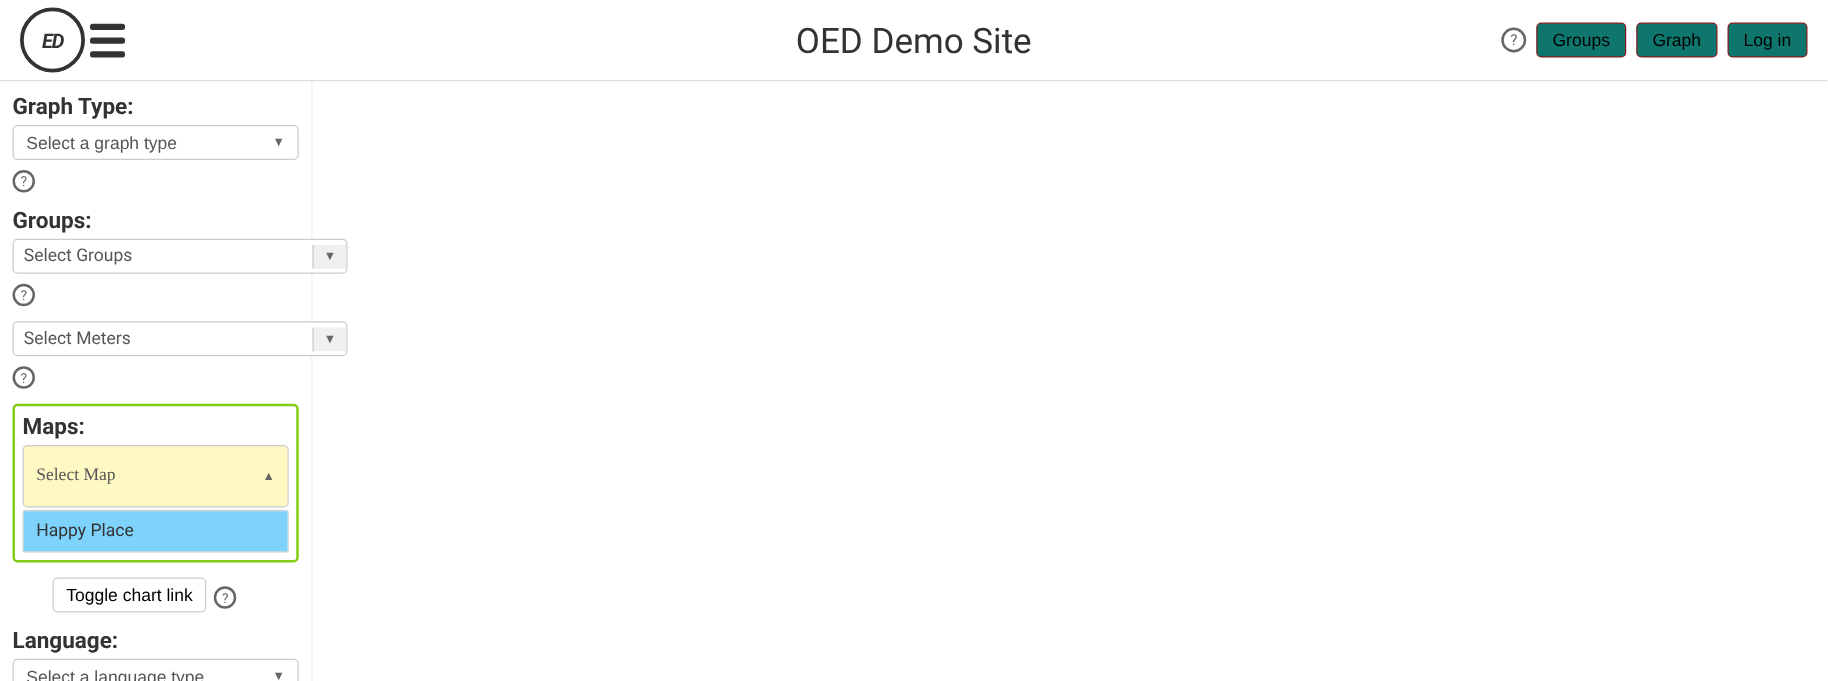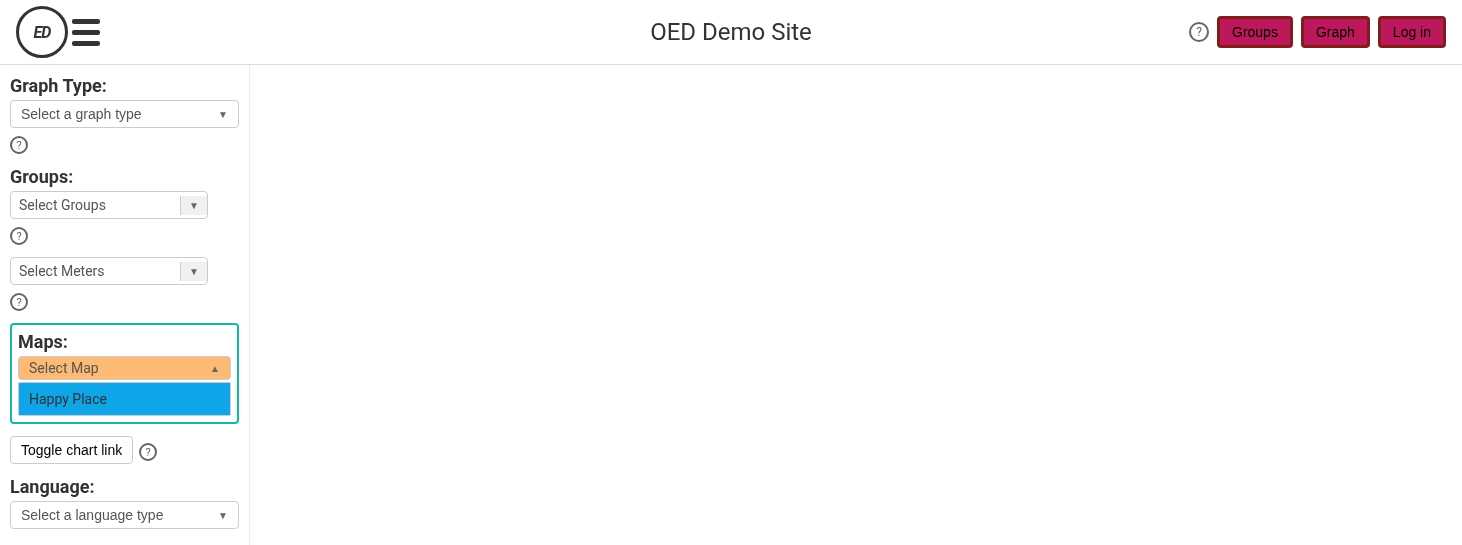--- a/index.html
+++ b/index.html
@@ -38,21 +38,21 @@
       gap: 6px;
     }
     .logo-pipe span {
       display: block;
       width: 28px;
       height: 5px;
       background: #333;
       border-radius: 2px;
     }
     .header-title {
-      font-size: 24px;
+      font-size: 28px;
       font-weight: 400;
       position: absolute;
       left: 50%;
       transform: translateX(-50%);
     }
     .header-nav {
       display: flex;
       align-items: center;
       gap: 8px;
     }
@@ -63,22 +63,22 @@
       border: 2px solid #666;
       display: flex;
       align-items: center;
       justify-content: center;
       font-size: 12px;
       color: #666;
       cursor: pointer;
     }
     .nav-btn {
       padding: 5px 12px;
-      border: 3px solid #7f1d1d;
-      background: #be185d;
+      border: 1px solid #7f1d1d;
+      background: #0f766e;
       border-radius: 4px;
       cursor: pointer;
       font-size: 14px;
     }
 
     
     .layout {
       display: flex;
     }
     .sidebar {
@@ -125,21 +125,21 @@
     }
     .dropdown-btn .caret {
       font-size: 10px;
       color: #666;
     }
 
     
     .multi-select {
       display: flex;
       align-items: center;
-      width: 198px;
+      width: 268px;
       border: 1px solid #ccc;
       border-radius: 4px;
       background: #fff;
       overflow: hidden;
     }
     .multi-select-input {
       flex: 1;
       padding: 5px 8px;
       border: none;
       outline: none;
@@ -152,67 +152,69 @@
       padding: 4px 8px;
       border-left: 1px solid #ccc;
       background: #f0f0f0;
       cursor: pointer;
       font-size: 10px;
       color: #666;
     }
 
     
     .maps-section {
-      border: 2px solid #14b8a6;
+      border: 2px solid #84cc16;
       border-radius: 4px;
       padding: 6px 6px 6px 6px;
       margin-bottom: 8px;
     }
     .maps-dropdown-open {
       position: relative;
     }
     .maps-dropdown-trigger {
       display: flex;
       align-items: center;
       justify-content: space-between;
       width: 100%;
-      padding: 3px 10px;
-      border: 1px solid #ccc;
-      border-radius: 4px;
-      background: #fdba74;
+      padding: 16px 10px;
+      border: 1px solid #ccc;
+      border-radius: 4px;
+      background: #fef9c3;
       cursor: pointer;
       font-size: 14px;
       color: #555;
+      font-family: Liberation Serif, serif;
     }
     .maps-dropdown-menu {
       background: #fff;
       border: 1px solid #ccc;
       border-radius: 2px;
       margin-top: 2px;
     }
     .maps-dropdown-item {
       padding: 8px 10px;
       cursor: pointer;
       font-size: 14px;
     }
     .maps-dropdown-item:hover, .maps-dropdown-item.selected {
-      background: #0ea5e9;
+      background: #7dd3fc;
     }
 
     
     .toggle-btn {
       display: flex;
       align-items: flex-start;
       gap: 6px;
       padding: 5px 10px;
       border: 1px solid #ccc;
       border-radius: 4px;
       background: #fff;
       cursor: pointer;
       font-size: 14px;
+      margin-left: 32px;
     }
 
     .mb-2 { margin-bottom: 4px; }
     .mb-4 { margin-bottom: 12px; }
 
     .main-content {
       flex: 1;
     }
   </style>
 </head>

